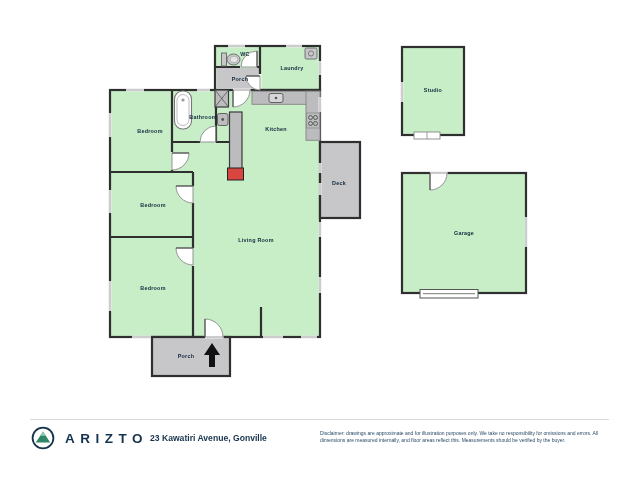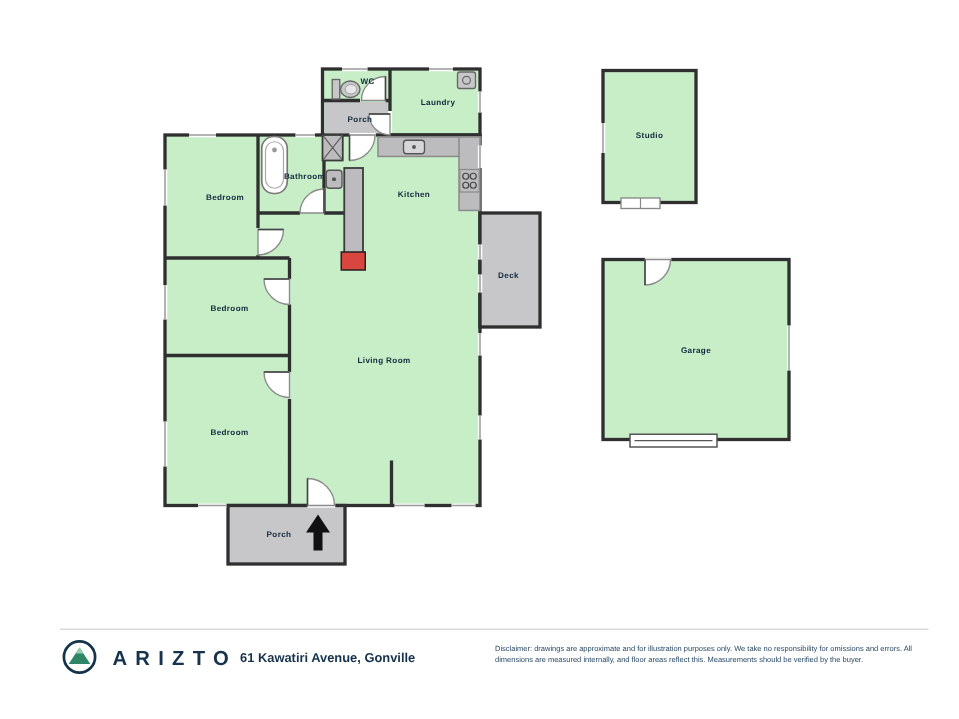--- a/index.html
+++ b/index.html
@@ -1,21 +1,21 @@
 <!DOCTYPE html>
 <html><head>
 <meta charset="utf-8">
 <style>
   html,body{margin:0;padding:0;background:#ffffff;}
   .page{position:relative;width:639px;height:479px;background:#ffffff;overflow:hidden;
         font-family:"Liberation Sans",sans-serif;}
   .plan-svg{position:absolute;left:0;top:0;}
   .room-label{font-family:"Liberation Sans",sans-serif;font-size:5.4px;font-weight:700;
               fill:#12283c;letter-spacing:.25px;text-anchor:middle;}
-  .footer{position:absolute;left:0;top:419px;width:570px;height:60px;margin-left:10px;}
+  .footer{position:absolute;left:0;top:419px;width:570px;height:60px;}
   .rule{position:absolute;left:30px;top:0;width:579px;height:1px;background:#dadada;}
   .brand-row{position:absolute;left:31px;top:7px;display:flex;align-items:center;height:24px;}
   .brand-name{font-size:13.5px;font-weight:700;letter-spacing:5.5px;color:#16334d;margin-left:10px;}
   .address{position:absolute;left:150px;top:14px;font-size:8.6px;font-weight:700;color:#16334d;}
   .disclaimer{position:absolute;left:320px;top:11px;width:300px;font-size:5px;line-height:6.6px;
               color:#2a4a66;font-weight:500;}
 </style>
 </head>
 <body>
 
@@ -173,17 +173,17 @@
   <div class="footer">
     <div class="rule"></div>
     <div class="brand-row">
       <svg width="24" height="24" viewBox="0 0 24 24">
         <circle cx="12" cy="12" r="10.4" fill="#ffffff" stroke="#16334d" stroke-width="1.8"></circle>
         <path d="M4.8,16.6 L12,5.6 L19.2,16.6 Z" fill="#2f8565"></path>
         <path d="M9.3,9.7 L12,5.6 L14.7,9.7 Z" fill="#93ceb2"></path>
       </svg>
       <span class="brand-name">ARIZTO</span>
     </div>
-    <div class="address">61 Kawatiri Avenue, Gonville</div>
+    <div class="address">23 Kawatiri Avenue, Gonville</div>
     <div class="disclaimer">Disclaimer: drawings are approximate and for illustration purposes only. We take no responsibility for omissions and errors. All dimensions are measured internally, and floor areas reflect this. Measurements should be verified by the buyer.</div>
   </div>
 
 </div>
 
 </body></html>

